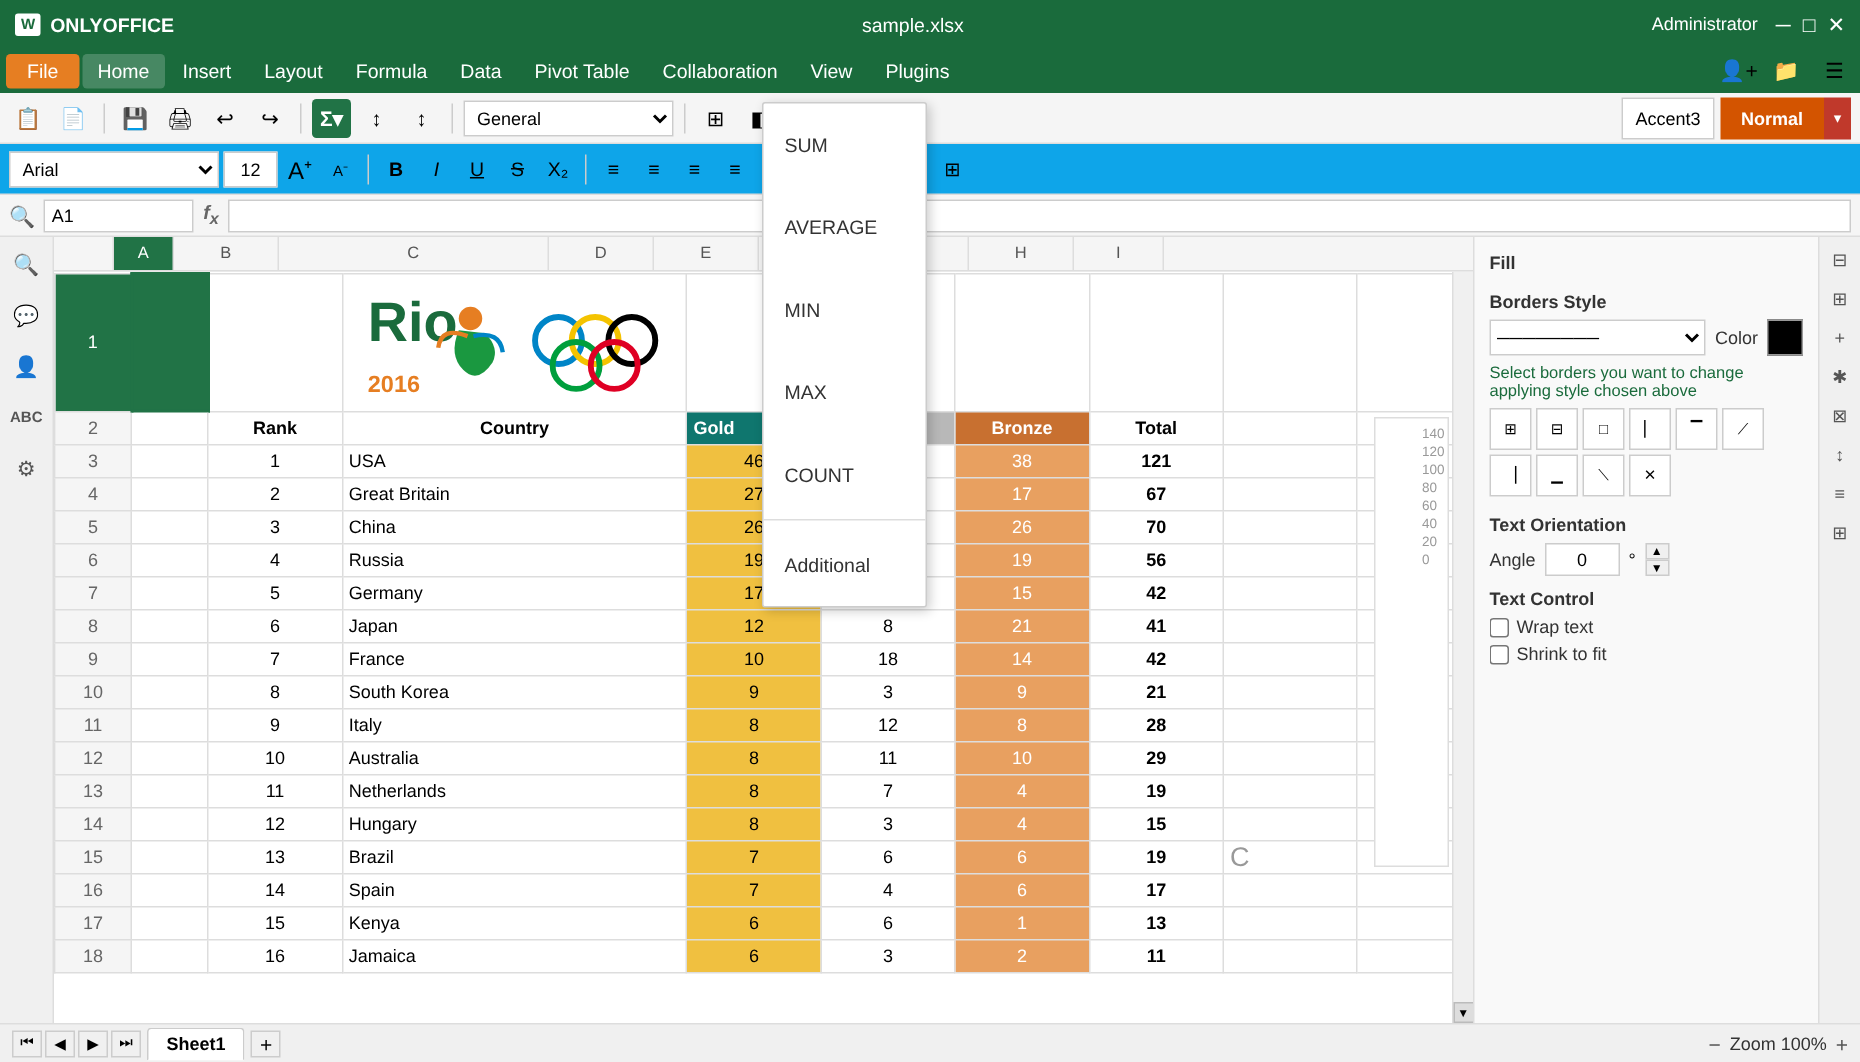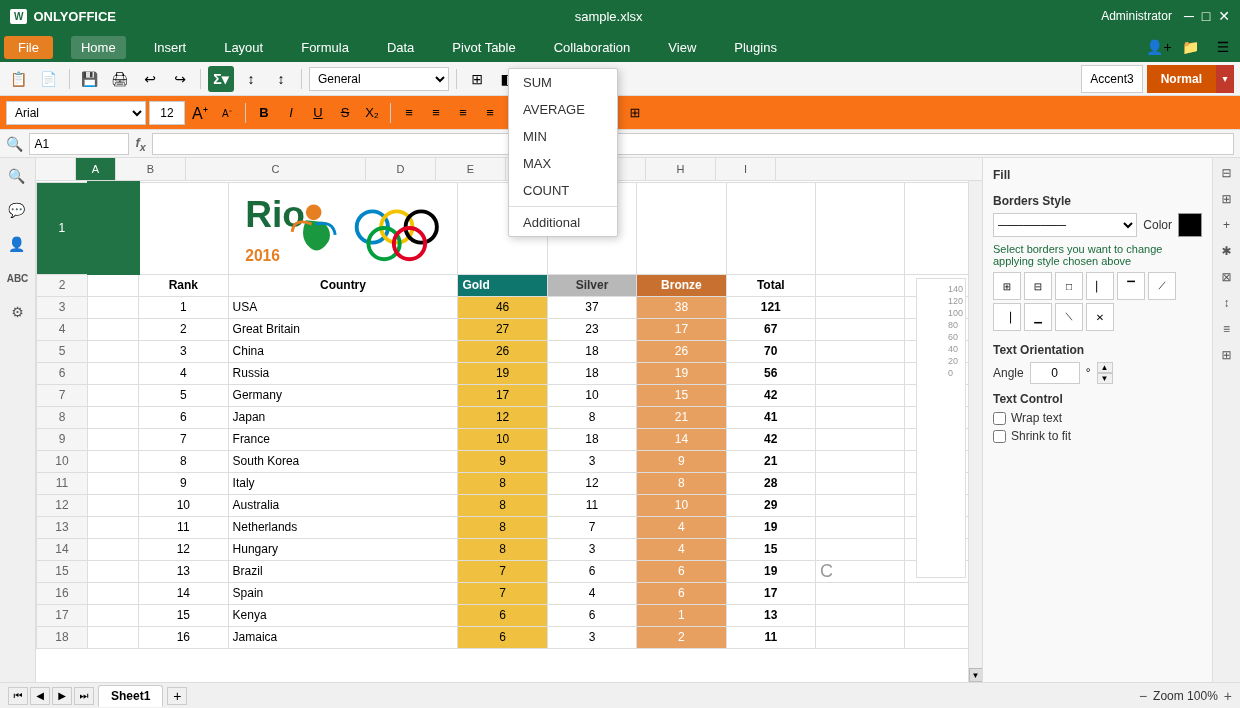--- a/index.html
+++ b/index.html
@@ -22,21 +22,21 @@
     #title-bar .win-controls { display: flex; gap: 8px; }
     #title-bar .win-controls span { color: white; cursor: pointer; font-size: 14px; }
 
     
     #menu-bar {
       height: 30px;
       background: #1a6b3c;
       display: flex;
       align-items: center;
       padding: 0 4px;
-      gap: 18px;
+      gap: 2px;
     }
     .menu-item {
       color: white;
       padding: 4px 10px;
       cursor: pointer;
       border-radius: 3px;
       font-size: 13px;
     }
     .menu-item:hover, .menu-item.active { background: rgba(255,255,255,0.2); }
     .menu-item.file-tab { background: #e67e22; padding: 4px 14px; border-radius: 3px; }
@@ -55,21 +55,21 @@
       width: 26px; height: 26px;
       border: none; background: none; cursor: pointer;
       display: flex; align-items: center; justify-content: center;
       border-radius: 3px; font-size: 14px;
     }
     .toolbar-sep { width: 1px; height: 20px; background: #ccc; margin: 0 3px; }
 
     
     #format-toolbar {
       height: 34px;
-      background: #f97316;
+      background: #0ea5e9;
       border-bottom: 1px solid #ddd;
       display: flex;
       align-items: center;
       padding: 2px 6px;
       gap: 3px;
       position: relative;
     }
     .font-select {
       width: 140px; height: 24px;
       border: 1px solid #ccc; background: white;
@@ -215,21 +215,21 @@
       top: 68px;
       left: 508px;
       width: 110px;
       background: white;
       border: 1px solid #ccc;
       box-shadow: 2px 2px 8px rgba(0,0,0,0.2);
       z-index: 100;
       border-radius: 2px;
     }
     .dropdown-item {
-      padding: 6px 14px;
+      padding: 20px 14px;
       font-size: 13px;
       cursor: pointer;
       color: #333;
     }
     .dropdown-sep { height: 1px; background: #ddd; margin: 2px 0; }
 
     
     #right-panel {
       width: 230px;
       background: #f9f9f9;

